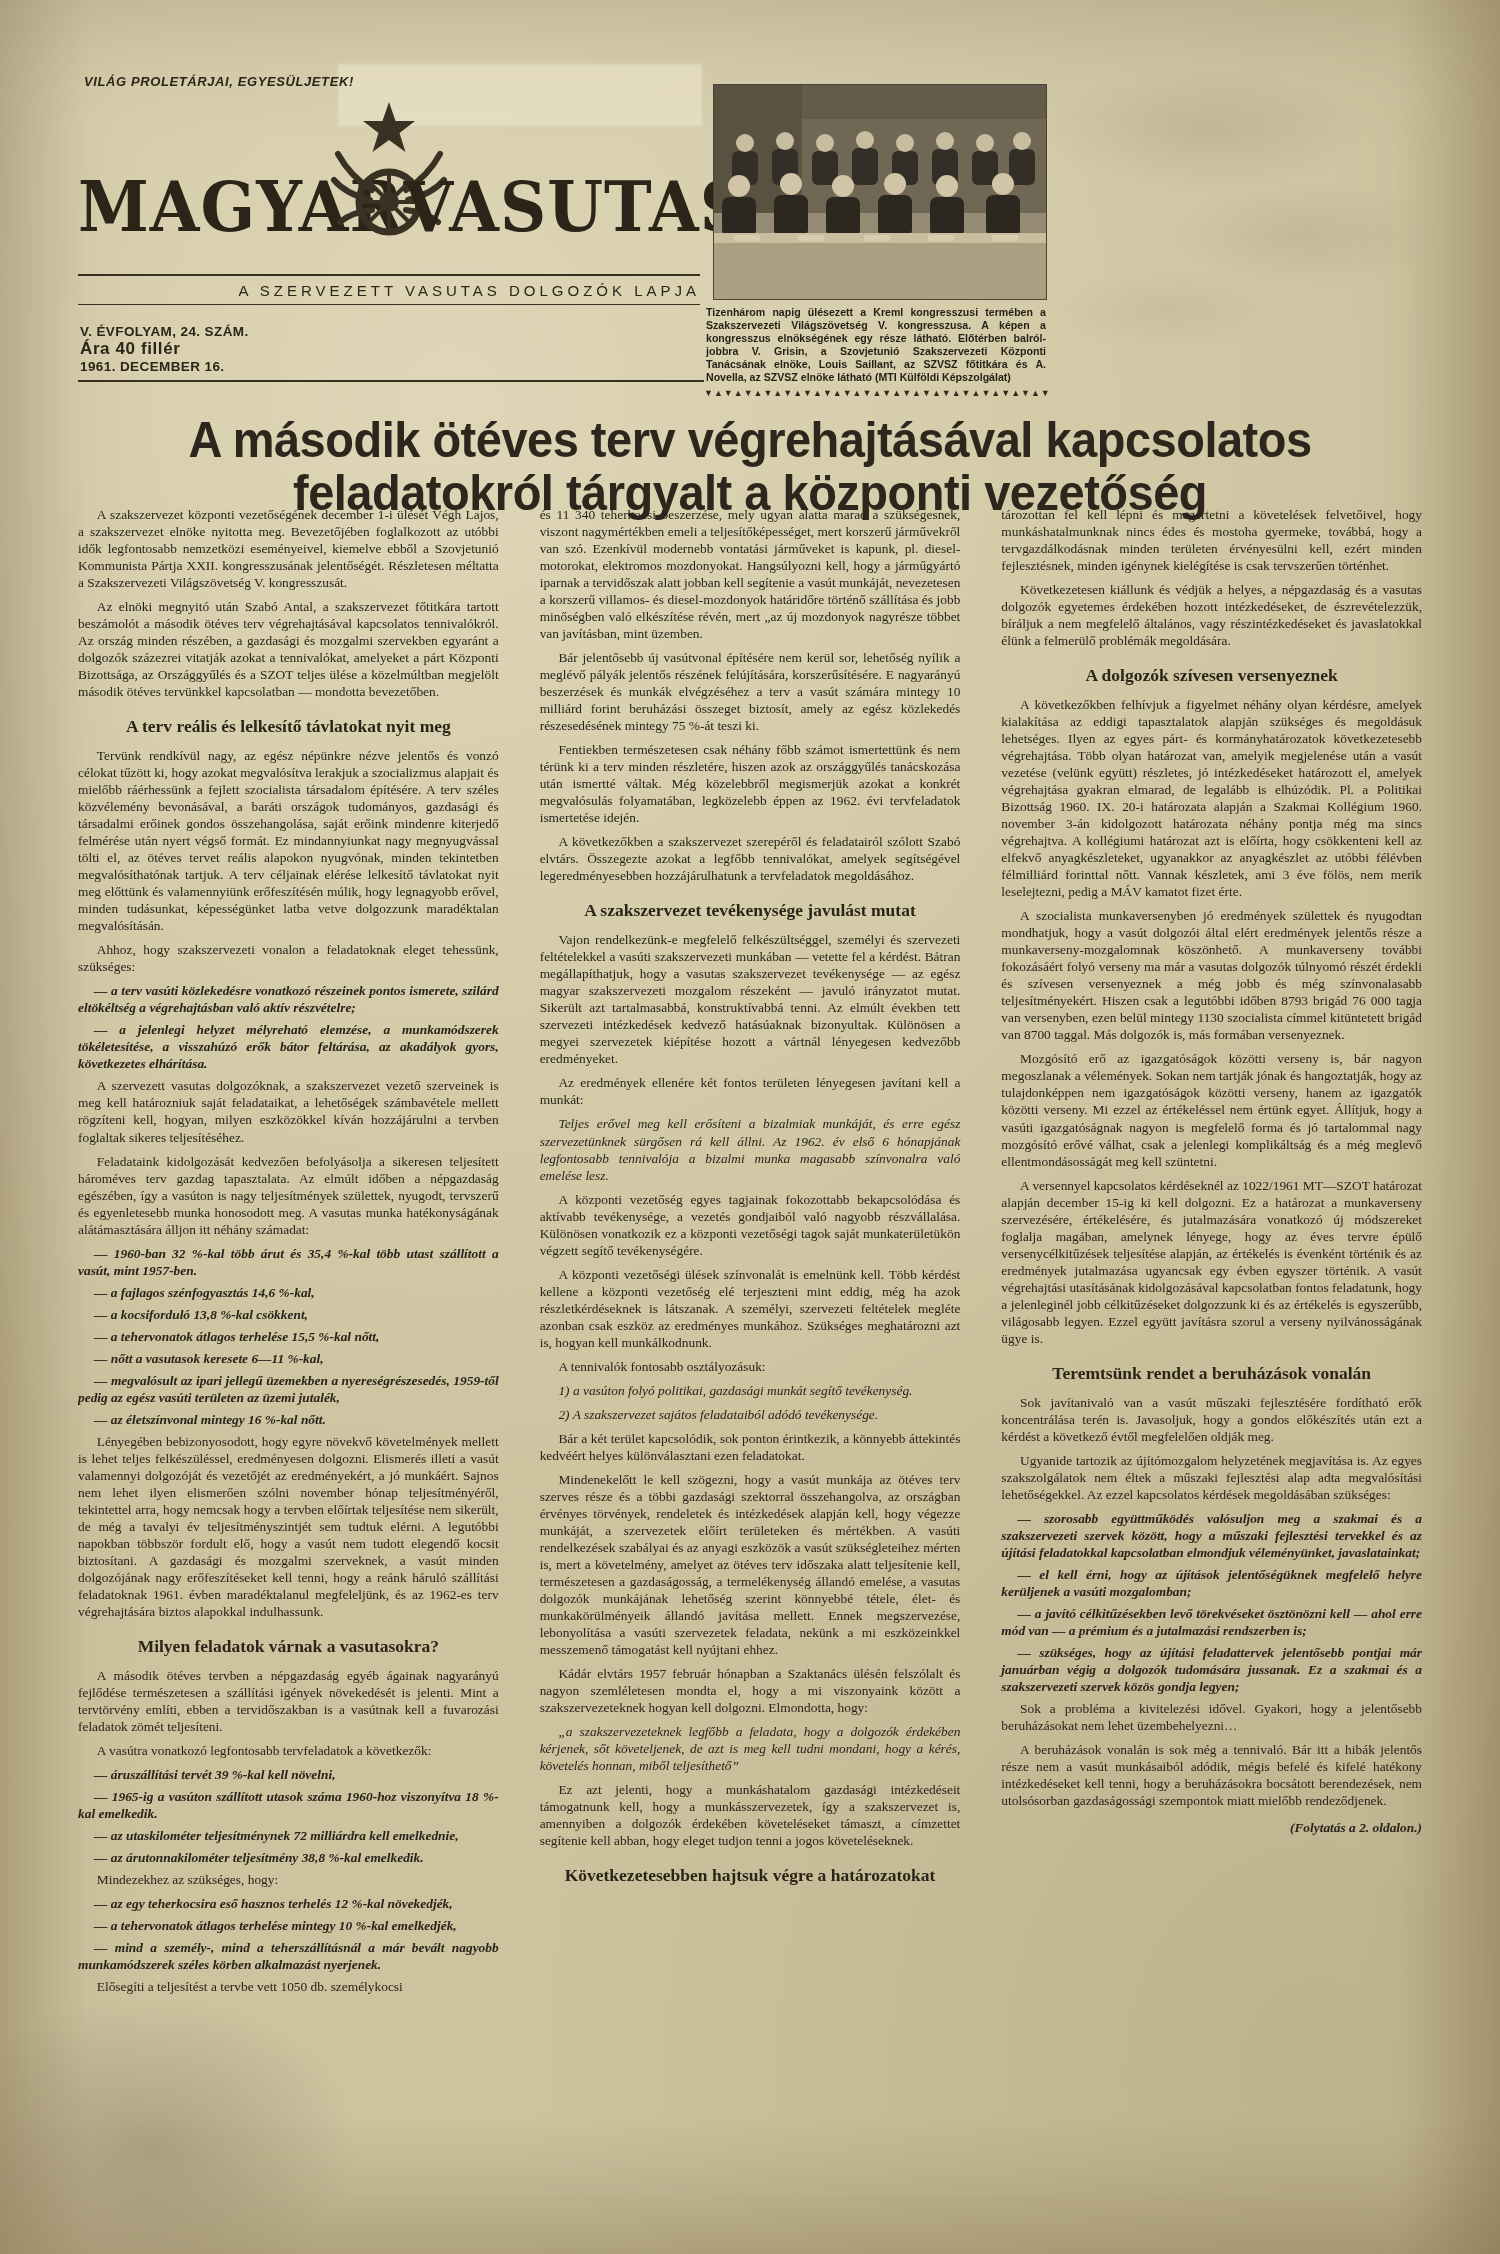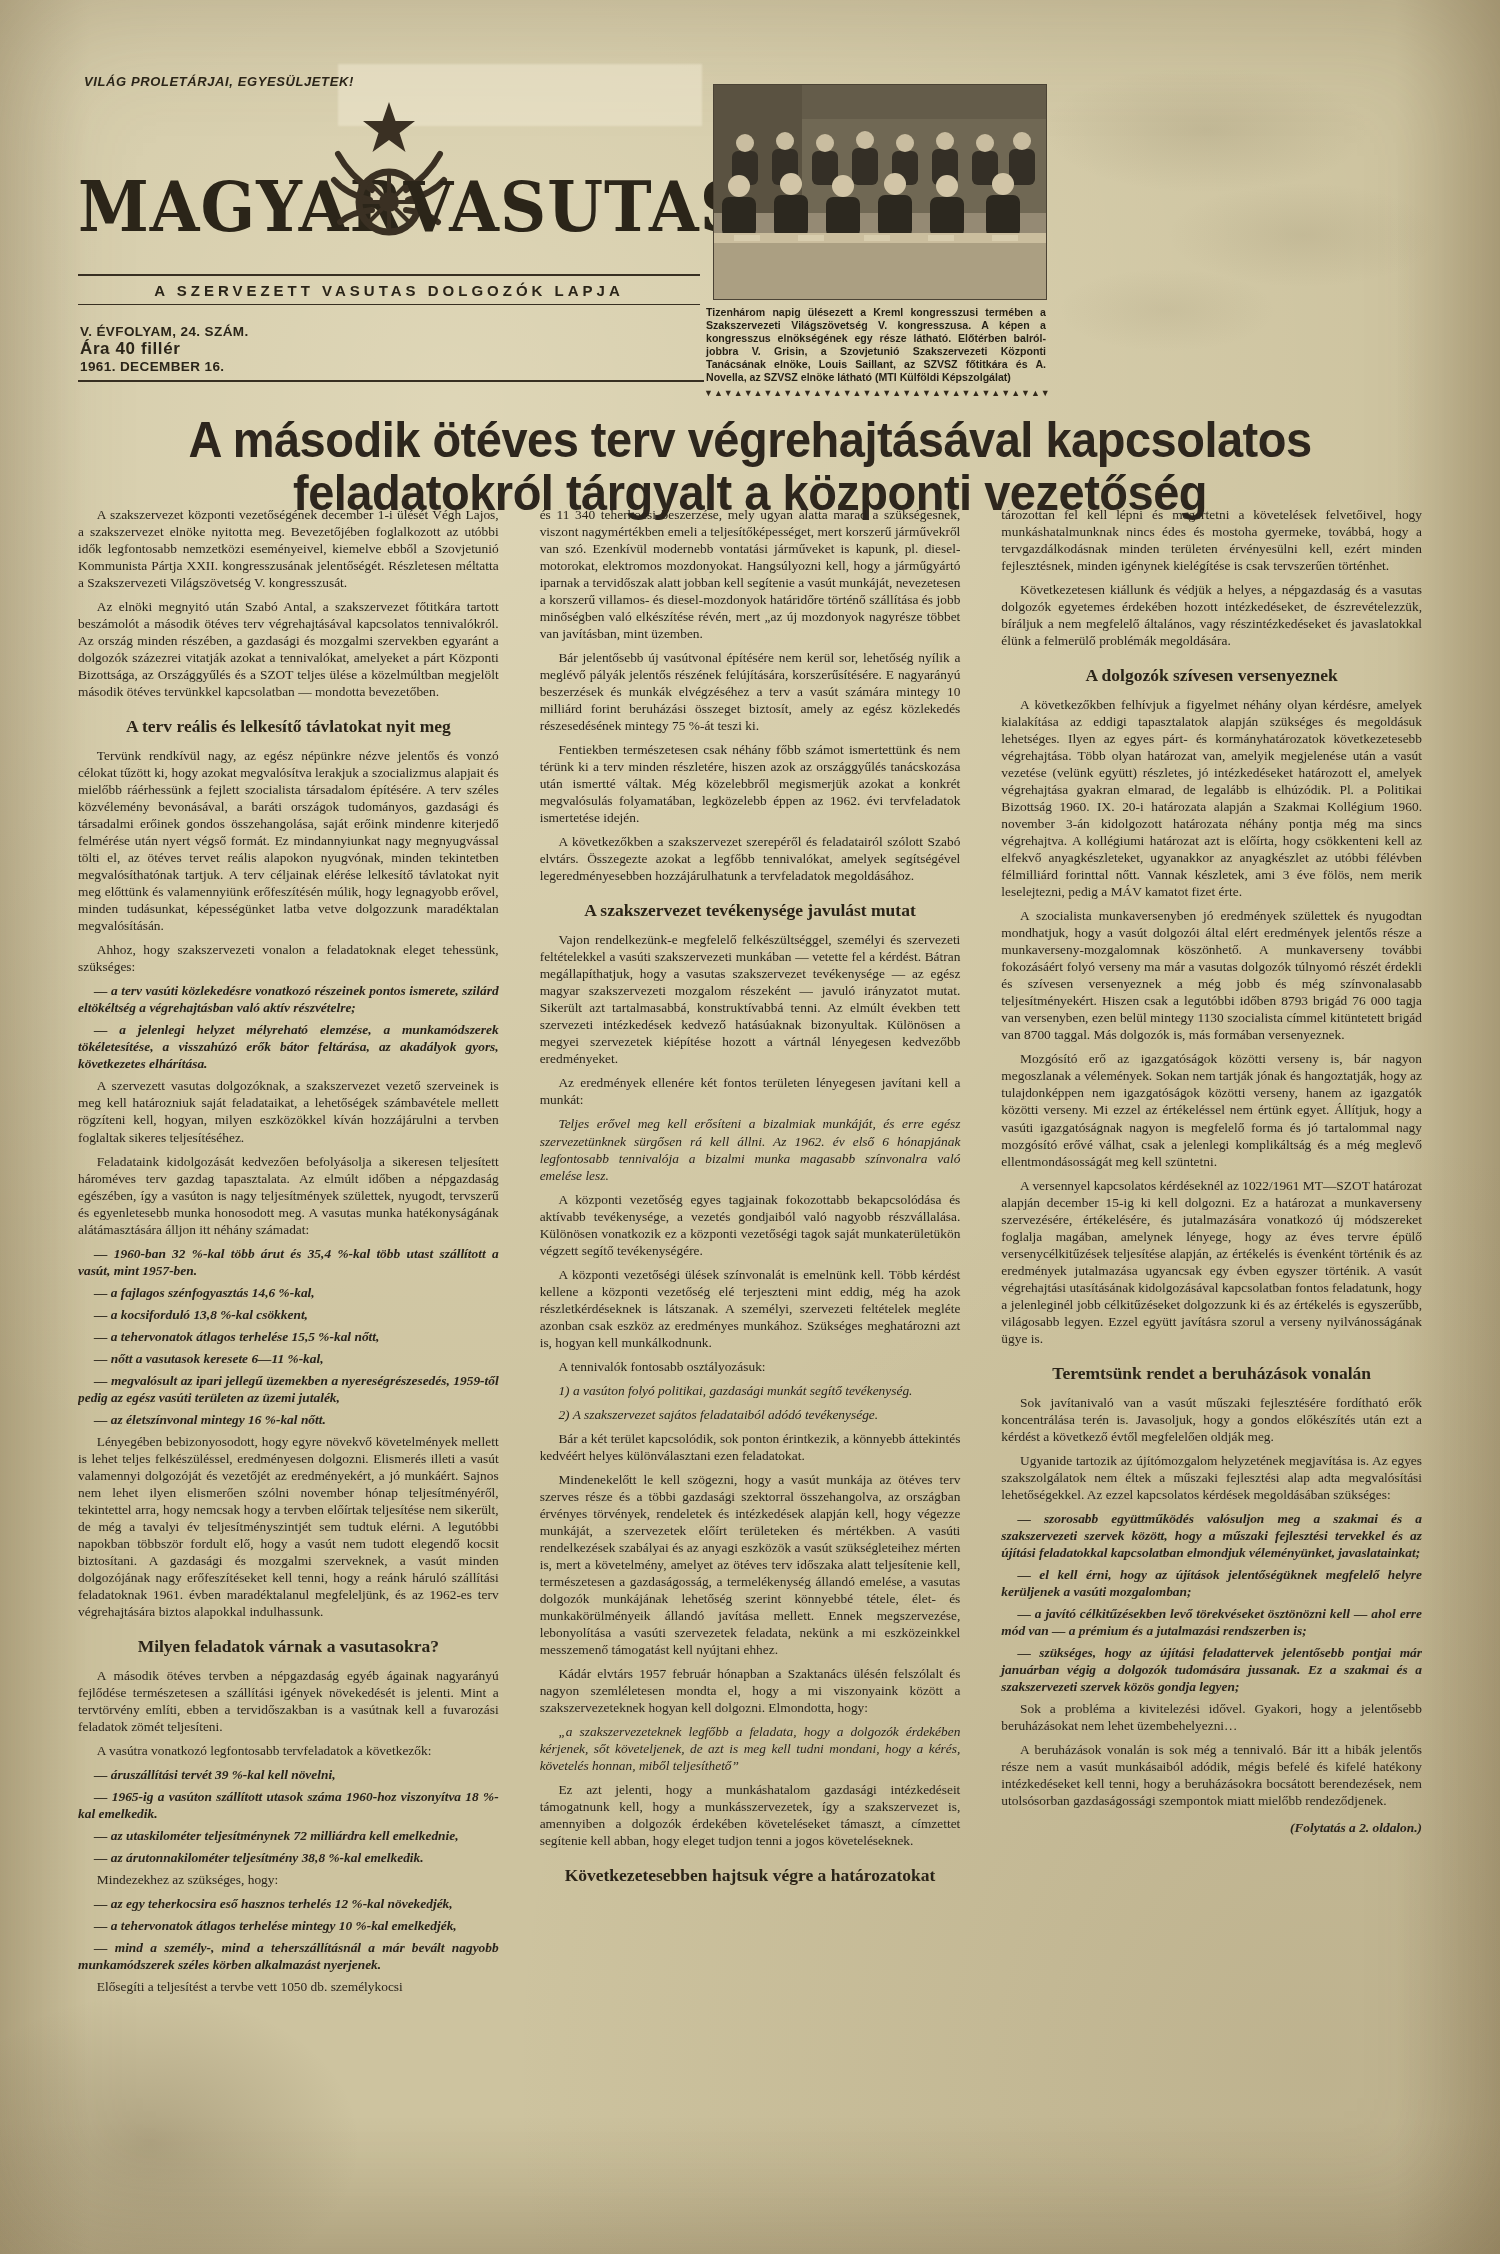--- a/index.html
+++ b/index.html
@@ -44,22 +44,22 @@
     font-family:"DejaVu Serif", serif;font-weight:bold;font-size:64px;
     letter-spacing:1px;color:#2b2519;transform:scaleY(1.08);white-space:nowrap;
   }
   .emblem{
     position:absolute;left:50%;top:-52px;transform:translateX(-50%);
     width:118px;height:158px;
   }
   .subtitle{
     position:absolute;left:78px;top:274px;width:622px;
     border-top:2px solid #372f22;border-bottom:1px solid #372f22;
-    padding:6px 0 5px 0;text-align:center;
-    font-family:"Liberation Sans", sans-serif;font-weight:bold;
+    padding:6px 0 5px 0;text-align:right;
+    font-family:"Liberation Sans", sans-serif;font-weight:normal;
     font-size:15px;letter-spacing:4px;color:#2b2519;
   }
   .infobar{
     position:absolute;left:78px;top:320px;width:622px;
     border-bottom:2px solid #372f22;
     padding:4px 2px 6px 2px;display:flex;justify-content:space-between;align-items:baseline;
     font-family:"Liberation Sans", sans-serif;color:#2b2519;flex-direction:column;
   }
   .infobar .issue,.infobar .date{font-weight:bold;font-size:13.5px;letter-spacing:.4px;}
   .infobar .price{font-weight:bold;font-size:17px;letter-spacing:.6px;}

